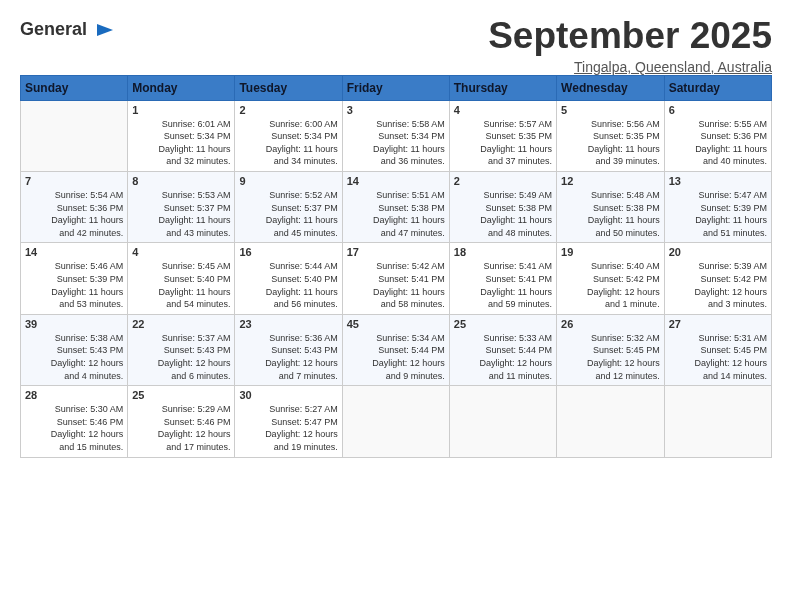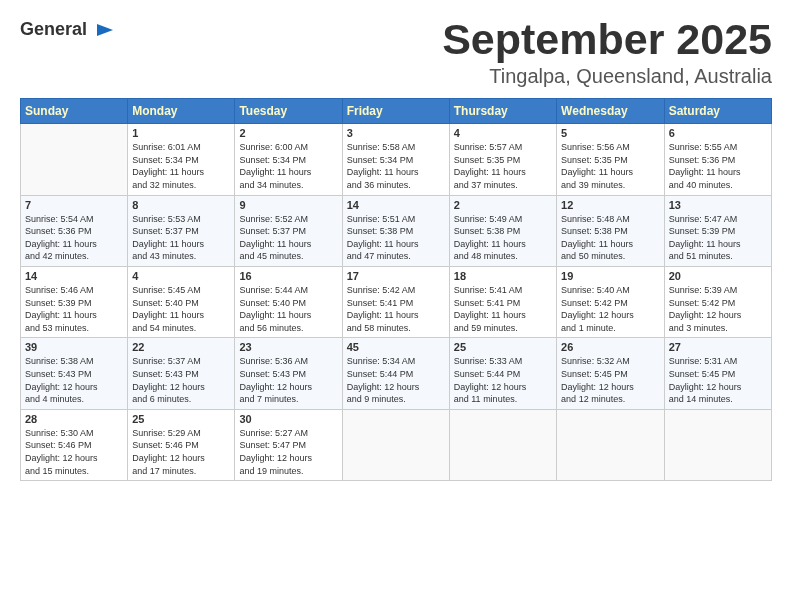--- a/index.html
+++ b/index.html
@@ -13,21 +13,20 @@
     .page {
       width: 792px;
       min-height: 612px;
       background: #fff;
       padding: 16px 20px 10px 20px;
     }
     .header {
       display: flex;
       justify-content: space-between;
       align-items: flex-start;
-      margin-bottom: 10px;
     }
     .logo {
       display: flex;
       align-items: center;
       gap: 0;
     }
     .logo-text {
       font-size: 18px;
       font-weight: bold;
       line-height: 1.1;
@@ -36,38 +35,39 @@
     .logo-blue { color: #1a6bbf; }
     .logo-icon {
       width: 28px;
       height: 28px;
       margin-left: 2px;
     }
     .title-block {
       text-align: right;
     }
     .month-title {
-      font-size: 43px;
+      font-size: 37px;
       font-weight: bold;
       color: #333;
       line-height: 1.1;
     }
     .location {
-      font-size: 20px;
+      font-size: 14px;
       color: #555;
       margin-top: 2px;
+      text-decoration: underline;
     }
     .calendar {
       width: 100%;
       border-collapse: collapse;
       border: 1px solid #ccc;
     }
     .calendar th {
       background: #3a7cc7;
-      color: #fef9c3;
+      color: #0f172a;
       font-size: 12px;
       font-weight: bold;
       padding: 5px 4px;
       text-align: left;
       border: 1px solid #2a6ab5;
     }
     .calendar td {
       vertical-align: top;
       border: 1px solid #ccc;
       padding: 3px 4px;
@@ -83,20 +83,21 @@
     .day-num {
       font-size: 11px;
       font-weight: bold;
       display: block;
       margin-bottom: 2px;
     }
     .day-info {
       font-size: 9px;
       color: #333;
       line-height: 1.4;
+      text-align: right;
     }
     .empty { background: #f9f9f9 !important; }
   </style>
 </head>
 <body>
 
 <div class="page">
   <div class="header">
     <div class="logo">
       <div>

